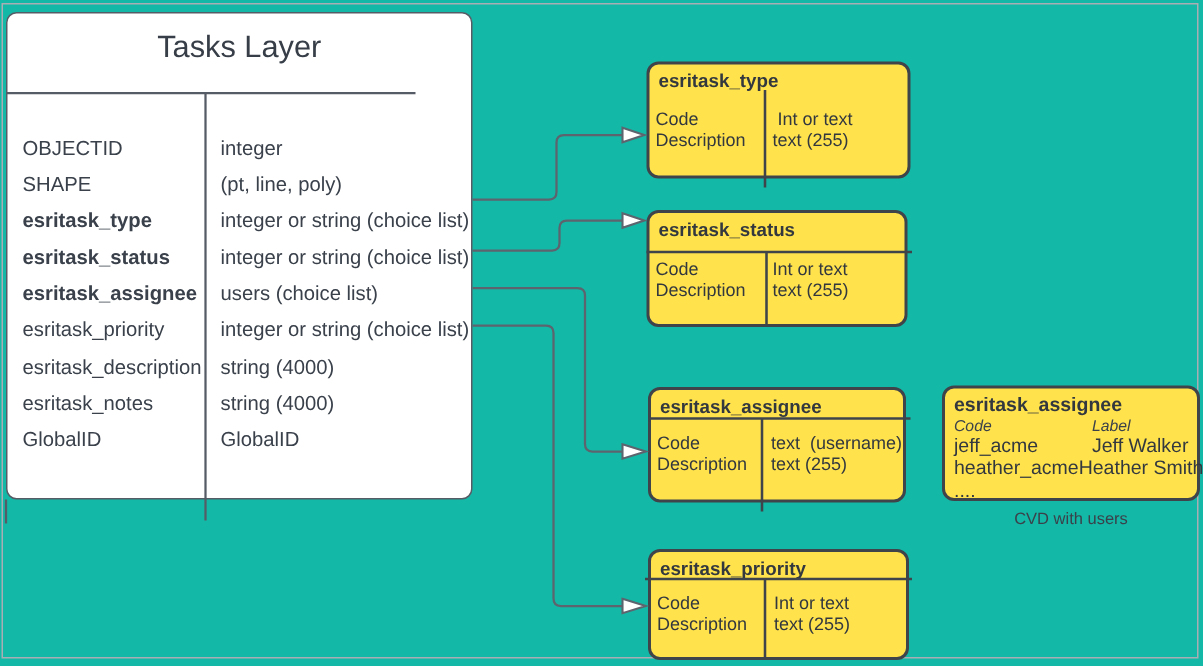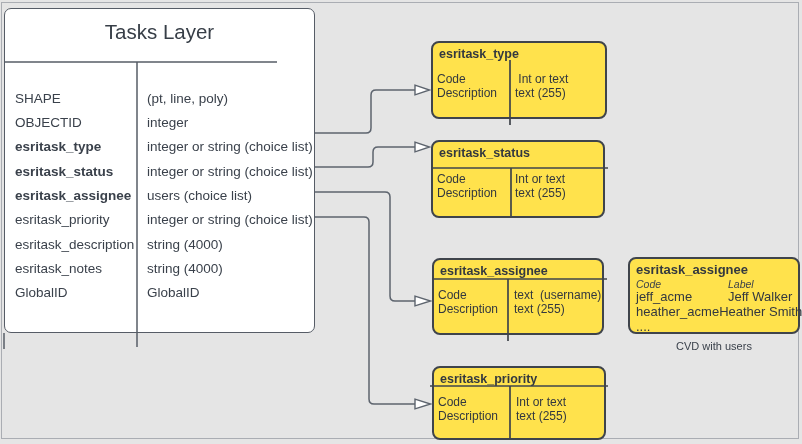--- a/index.html
+++ b/index.html
@@ -1,17 +1,17 @@
 <!DOCTYPE html>
 <html><head>
 <meta charset="utf-8">
 <style>
   html,body{margin:0;padding:0;background:#ffffff;}
   .canvas{
-    position:relative;width:802px;height:444px;background:#e5e5e5;overflow:hidden;
+    position:relative;width:802px;height:444px;background:#14b8a6;overflow:hidden;
     font-family:"Liberation Sans","DejaVu Sans",sans-serif;color:#3a414b;
   }
   .frame{position:absolute;left:1px;top:2px;width:796px;height:435px;border:1px solid #aaadb3;pointer-events:none;}
   
   .main-table{position:absolute;left:4px;top:8px;width:311px;height:325px;
     border:1.6px solid #565c66;border-radius:7px;background:#ffffff;box-sizing:border-box;}
   .main-title{position:absolute;left:0;right:0;top:11px;text-align:center;
     font-size:20.5px;color:#373e47;}
   .trows{position:absolute;left:0;top:77px;right:0;}
   .trow{display:flex;height:24.35px;align-items:center;font-size:13.5px;}
@@ -36,26 +36,26 @@
 </head>
 <body>
 
 <div class="canvas">
   <div class="frame"></div>
 
   <div class="main-table">
     <div class="main-title">Tasks Layer</div>
     <div class="trows">
       <div class="trow">
+          <span class="cell-l">OBJECTID</span>
+          <span class="cell-r">integer</span>
+        </div>
+      <div class="trow">
           <span class="cell-l">SHAPE</span>
           <span class="cell-r">(pt, line, poly)</span>
-        </div>
-      <div class="trow">
-          <span class="cell-l">OBJECTID</span>
-          <span class="cell-r">integer</span>
         </div>
       <div class="trow bold">
           <span class="cell-l">esritask_type</span>
           <span class="cell-r">integer or string (choice list)</span>
         </div>
       <div class="trow bold">
           <span class="cell-l">esritask_status</span>
           <span class="cell-r">integer or string (choice list)</span>
         </div>
       <div class="trow bold">

